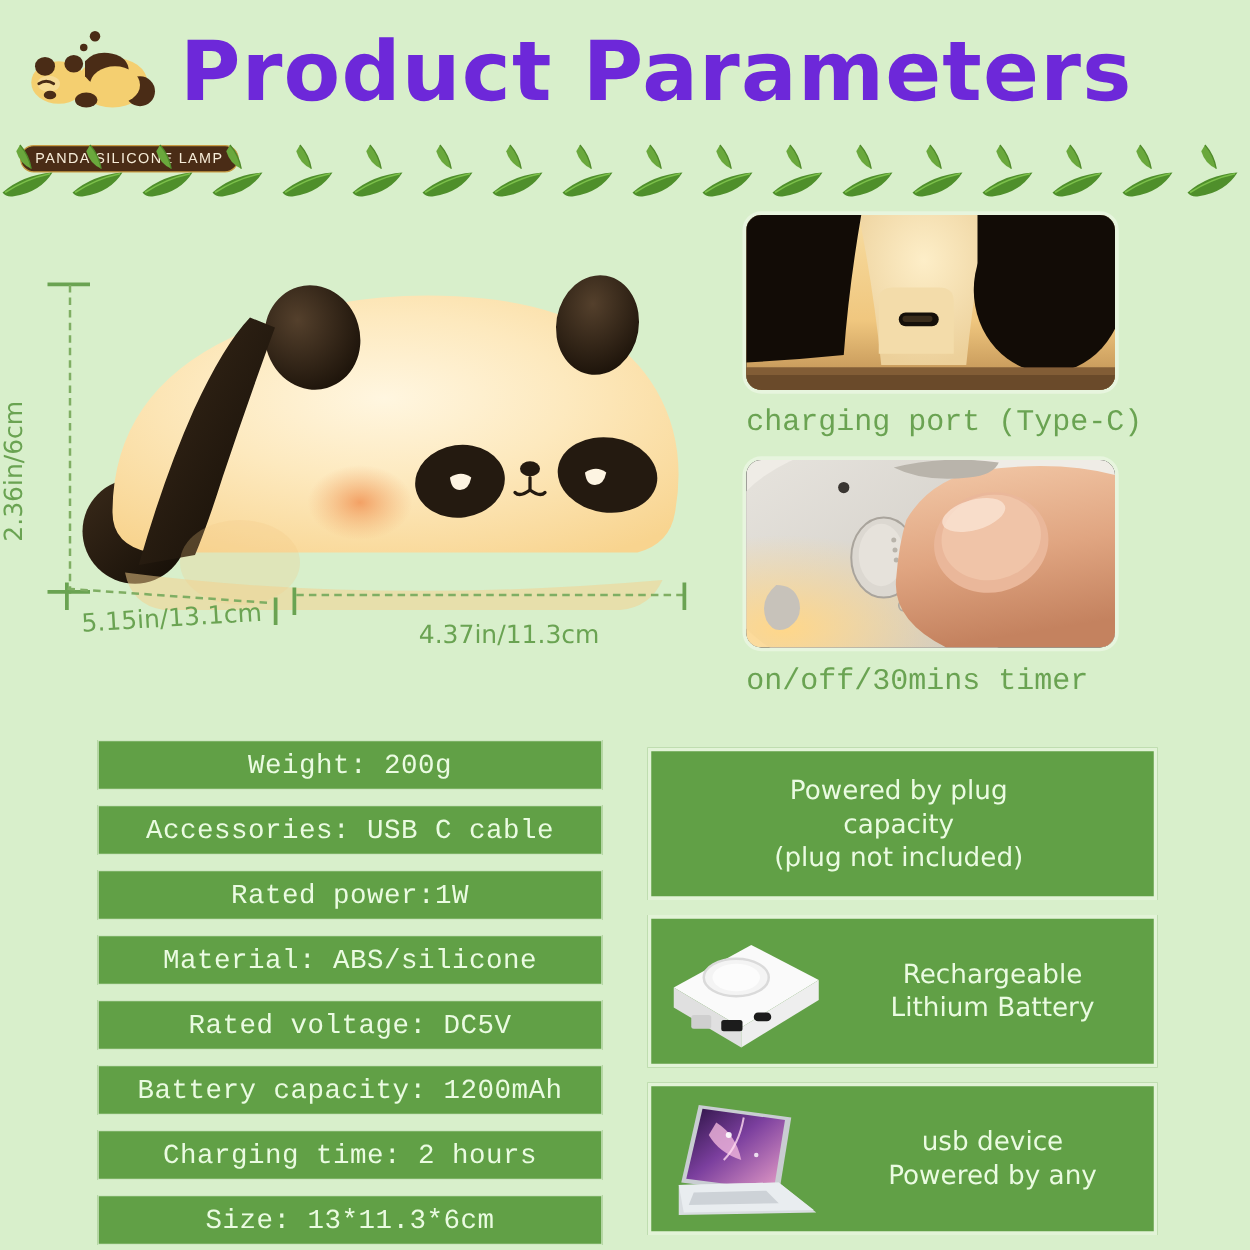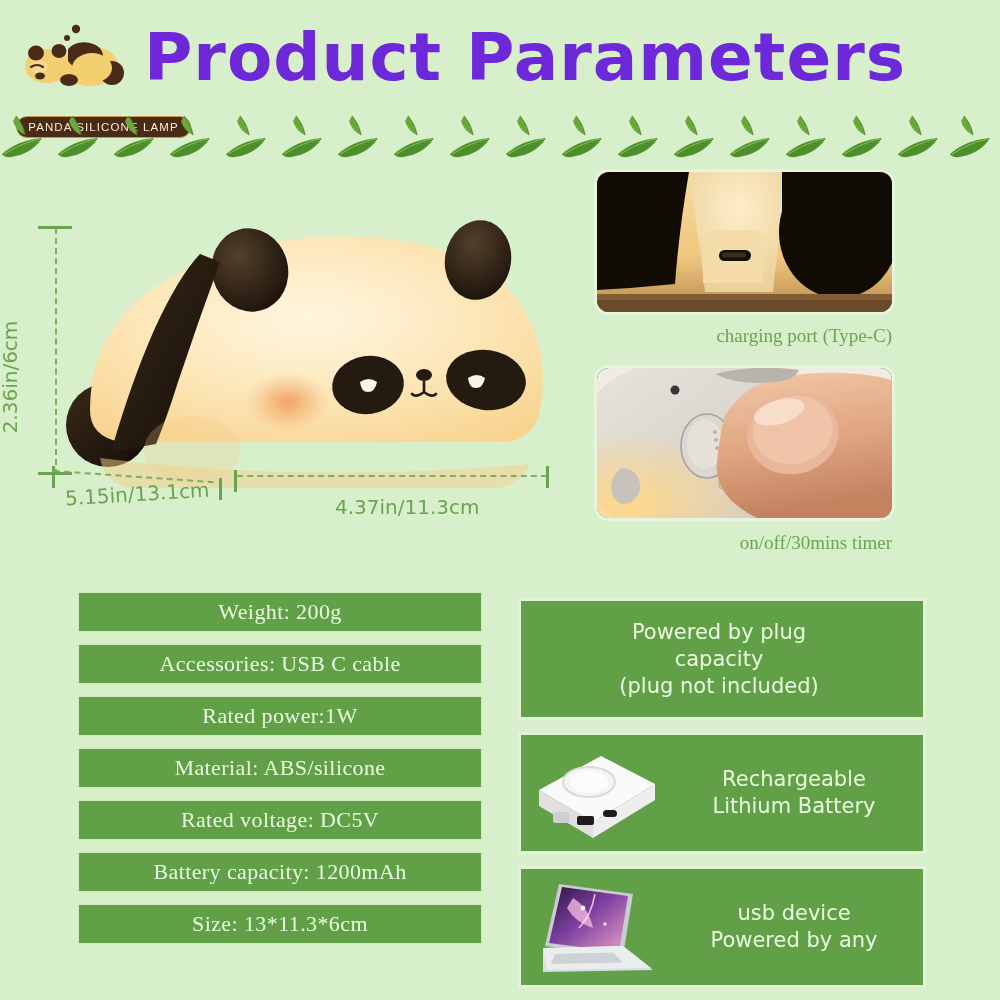--- a/index.html
+++ b/index.html
@@ -135,23 +135,23 @@
   .photo-card {
     position: absolute;
     border-radius: 12px;
     overflow: hidden;
     background: #000;
     box-shadow: 0 0 0 3px #e7f5de;
   }
   .photo-caption {
     position: absolute;
     color: #6aa352;
-    font-family: Liberation Serif, serif;
-    font-size: 19px;
-    text-align: right;
+    font-family: Liberation Mono, monospace;
+    font-size: 24px;
+    text-align: left;
     white-space: nowrap;
   }
 
   
   .port-photo { left: 597px; top: 172px; width: 295px; height: 140px; }
   .btn-photo  { left: 597px; top: 368px; width: 295px; height: 150px; }
 
   
   .spec-list {
     position: absolute;
@@ -163,21 +163,21 @@
     background: #61a046;
     border: 1px solid #cfe8c2;
     box-sizing: border-box;
     margin-bottom: 12px;
     display: flex;
     align-items: center;
     justify-content: center;
   }
   .spec-bar span {
     color: #eafbe1;
-    font-family: Liberation Serif, serif;
+    font-family: Liberation Mono, monospace;
     font-size: 22px;
     letter-spacing: 0.4px;
     white-space: nowrap;
   }
 
   
   .power-cards {
     position: absolute;
     left: 518px; top: 598px;
     width: 408px;
@@ -428,20 +428,23 @@
     <div class="spec-bar">
         <span>Material:  ABS/silicone</span>
       </div>
     <div class="spec-bar">
         <span>Rated  voltage: DC5V</span>
       </div>
     <div class="spec-bar">
         <span>Battery  capacity:  1200mAh</span>
       </div>
     <div class="spec-bar">
+        <span>Charging  time:  2  hours</span>
+      </div>
+    <div class="spec-bar">
         <span>Size:  13*11.3*6cm</span>
       </div>
   </div>
 
   <div class="power-cards">
 
     <div class="power-card">
       <div class="power-text">
         <span class="ln">Powered by plug</span>
         <span class="ln">capacity</span>

